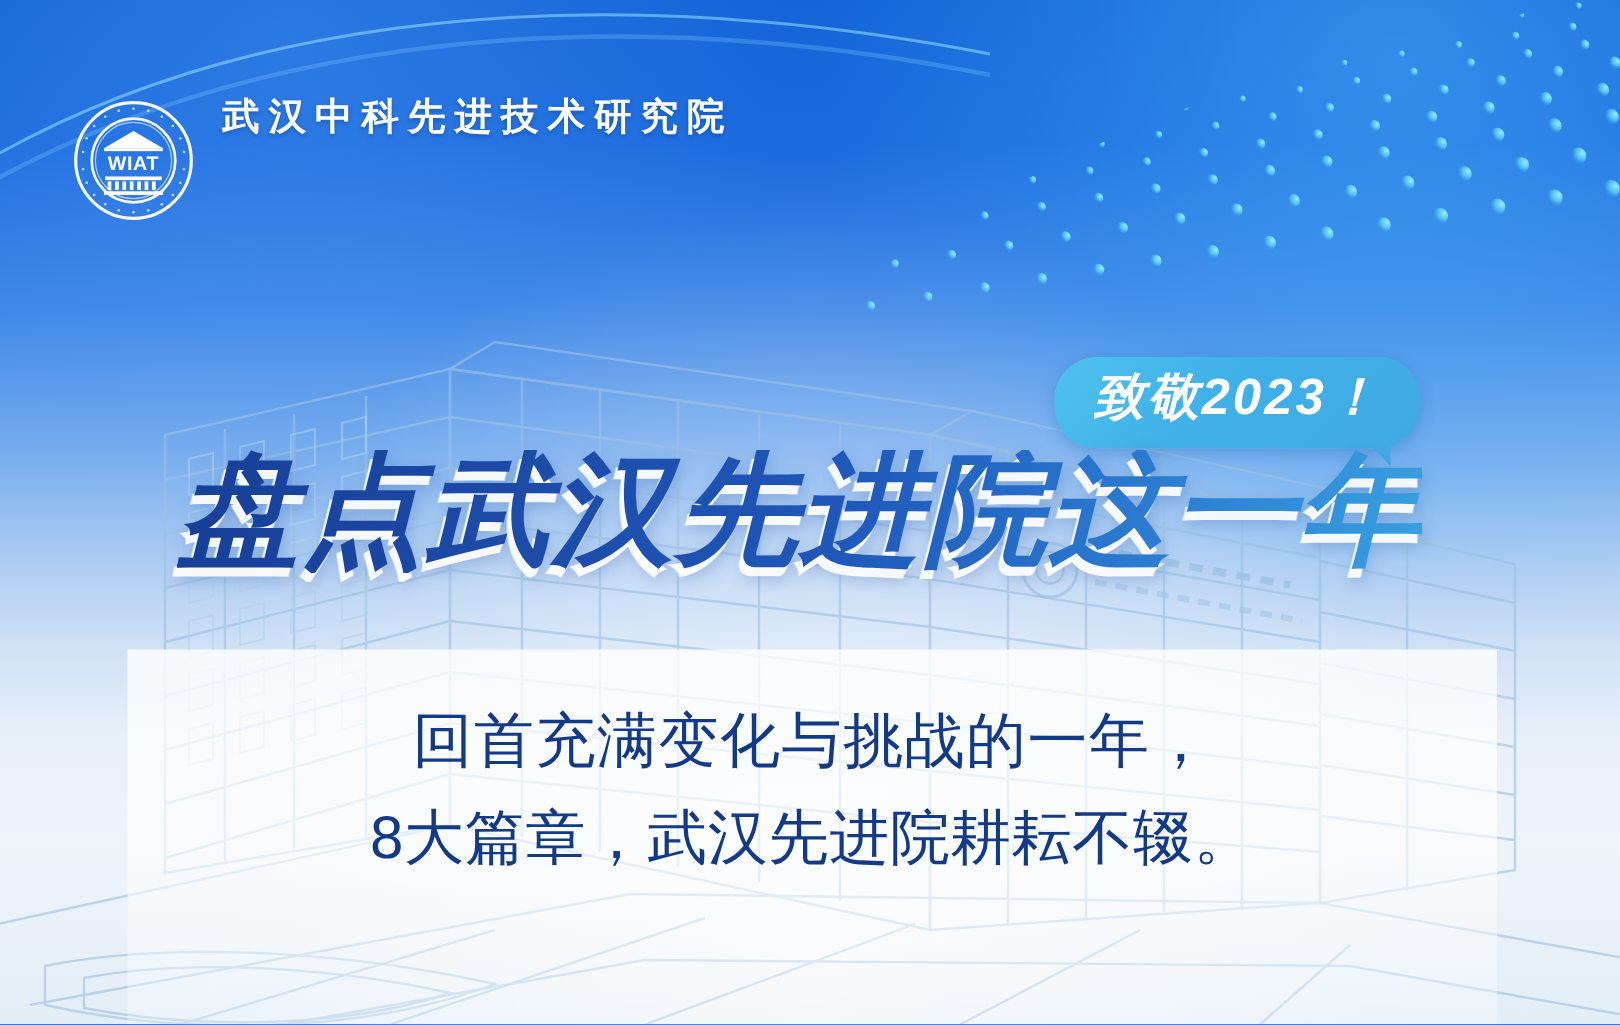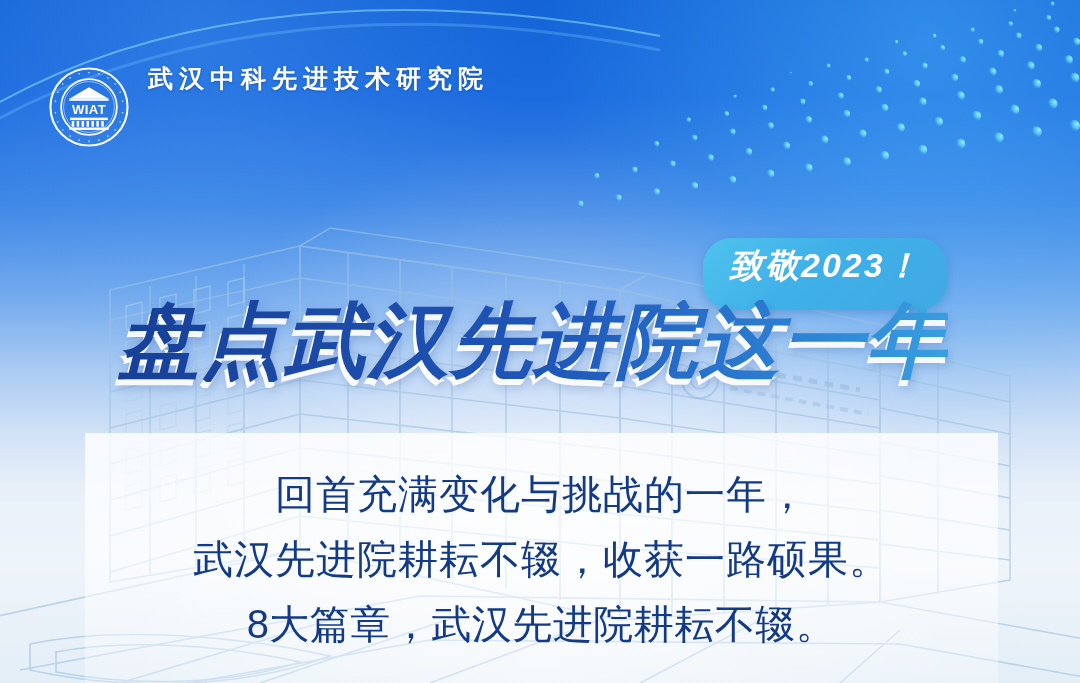--- a/index.html
+++ b/index.html
@@ -52,21 +52,21 @@
   .org-line2{
     font-size:25px;font-weight:700;color:#ffffff;letter-spacing:0.5px;
     line-height:1;text-shadow:0 1px 3px rgba(0,40,110,.35);
   }
 
   
   .badge-wrap{position:absolute;left:703px;top:238px;}
   .badge{
     position:relative;
     display:inline-block;
-    padding:9px 26px 26px 26px;
+    padding:9px 26px 15px 26px;
     border-radius:28px;
     background:linear-gradient(135deg,#4fc2ee 0%,#3fb0e8 45%,#41a9e4 100%);
     box-shadow:0 3px 10px rgba(20,90,160,.28);
   }
   .badge-text{
     font-size:34px;font-weight:900;font-style:italic;color:#ffffff;
     letter-spacing:2px;line-height:1.08;white-space:nowrap;
     display:block;
   }
   .badge-tail{
@@ -417,17 +417,16 @@
       <span class="badge-tail"></span>
     </div>
   </div>
 
   <div class="title">盘点武汉先进院这一年</div>
 
   <div class="panel"></div>
 
   <div class="body-copy">
     <div class="line-1">回首充满变化与挑战的一年，</div>
-    <div class="line-2">武汉先进院耕耘不辍，收获一路硕果。</div>
     <div class="line-3">8大篇章，武汉先进院耕耘不辍。</div>
   </div>
 
 </div>
 
 </body></html>

